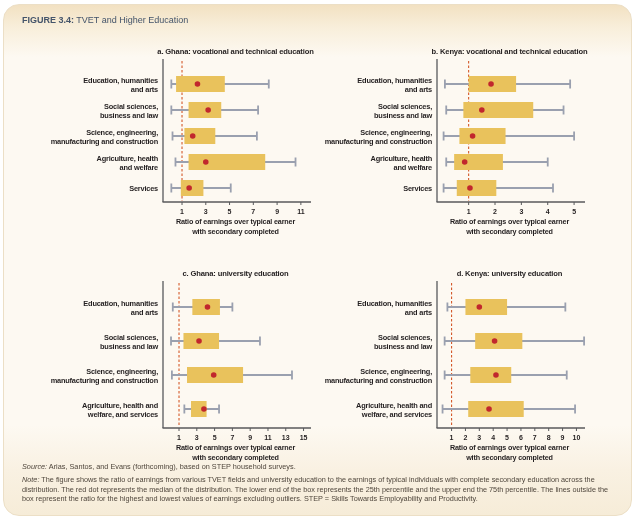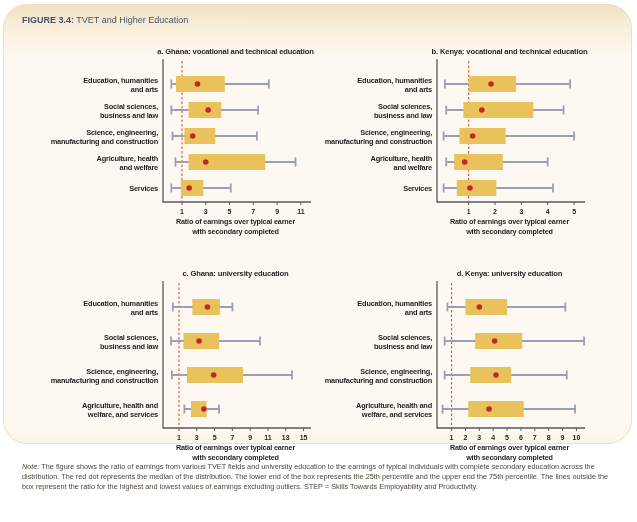--- a/index.html
+++ b/index.html
@@ -1,17 +1,17 @@
 <!DOCTYPE html>
 <html><head>
 <meta charset="utf-8">
 <style>
   html,body{margin:0;padding:0;background:#ffffff;width:637px;height:522px;overflow:hidden;
     font-family:"Liberation Sans",sans-serif;}
-  .card{position:absolute;left:3px;top:4px;width:629px;height:440px;border-radius:24px;
+  .card{position:absolute;left:3px;top:4px;width:629px;height:512px;border-radius:16px;
     border:1px solid #ecdfc6;box-sizing:border-box;
     background:linear-gradient(180deg,#f2e1c2 0px,#f8eeda 22px,#fdf9f2 52px,#fdf9f2 420px,#f9f1e2 465px,#f6ecd8 100%);}
   .fig-title{position:absolute;left:18px;top:10px;font-size:9px;color:#44546a;letter-spacing:0;}
   .fig-title .lbl{font-weight:bold;}
   .callout{position:absolute;right:8px;top:12px;width:82px;font-size:7.5px;font-weight:bold;
     color:#38342f;line-height:1.6;letter-spacing:-0.1px;}
   .charts{position:absolute;left:11px;top:40px;display:grid;grid-template-columns:298px 250px;
     column-gap:12px;row-gap:14px;gap:24px;}
   .panel{position:relative;}
   svg{overflow:visible;display:block;}
@@ -254,16 +254,17 @@
           <text x="225.57416267942585" y="173" text-anchor="middle" class="tk">9</text>
           <line x1="239.44976076555025" y1="161" x2="239.44976076555025" y2="164" stroke="#58595b" stroke-width="1"></line>
           <text x="239.44976076555025" y="173" text-anchor="middle" class="tk">10</text>
           <text x="172.5" y="183" text-anchor="middle" class="xl">Ratio of earnings over typical earner</text>
           <text x="172.5" y="192.5" text-anchor="middle" class="xl">with secondary completed</text>
         </svg>
       </div>
   </div>
 
   <div class="footer">
+    <p><span class="ital">Source:</span><span> Arias, Santos, and Evans (forthcoming), based on STEP household surveys.</span></p>
     <p><span class="ital">Note:</span><span> The figure shows the ratio of earnings from various TVET fields and university education to the earnings of typical individuals with complete secondary education across the distribution. The red dot represents the median of the distribution. The lower end of the box represents the 25th percentile and the upper end the 75th percentile. The lines outside the box represent the ratio for the highest and lowest values of earnings excluding outliers. STEP = Skills Towards Employability and Productivity.</span></p>
   </div>
 
 </div>
 
 </body></html>

